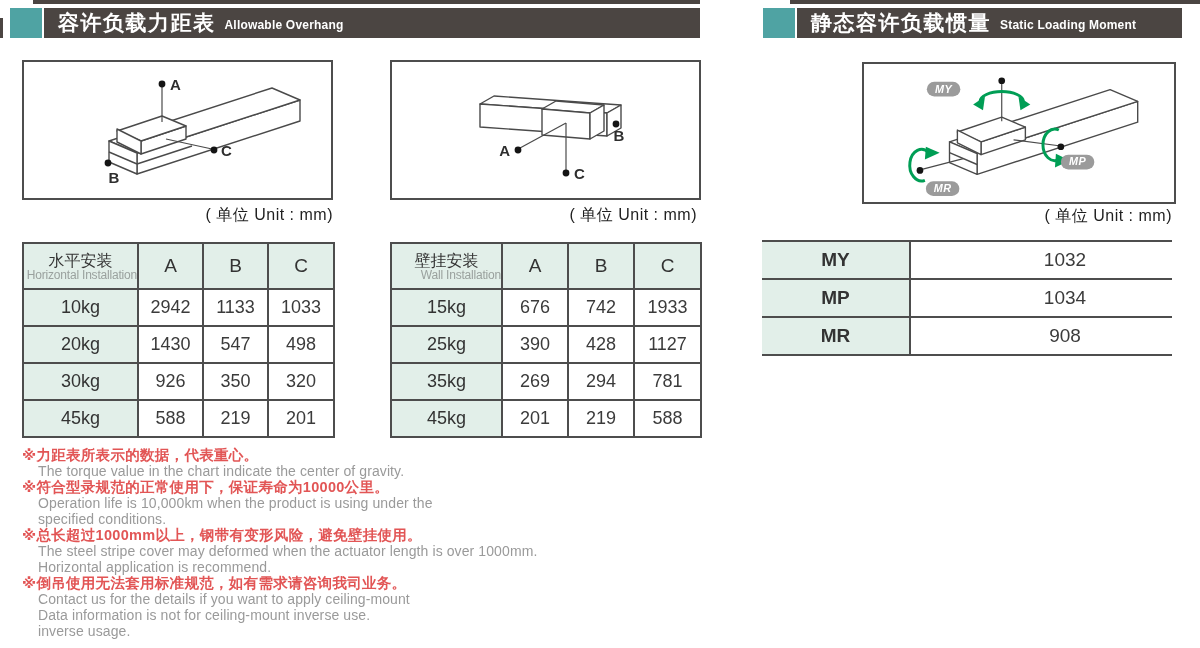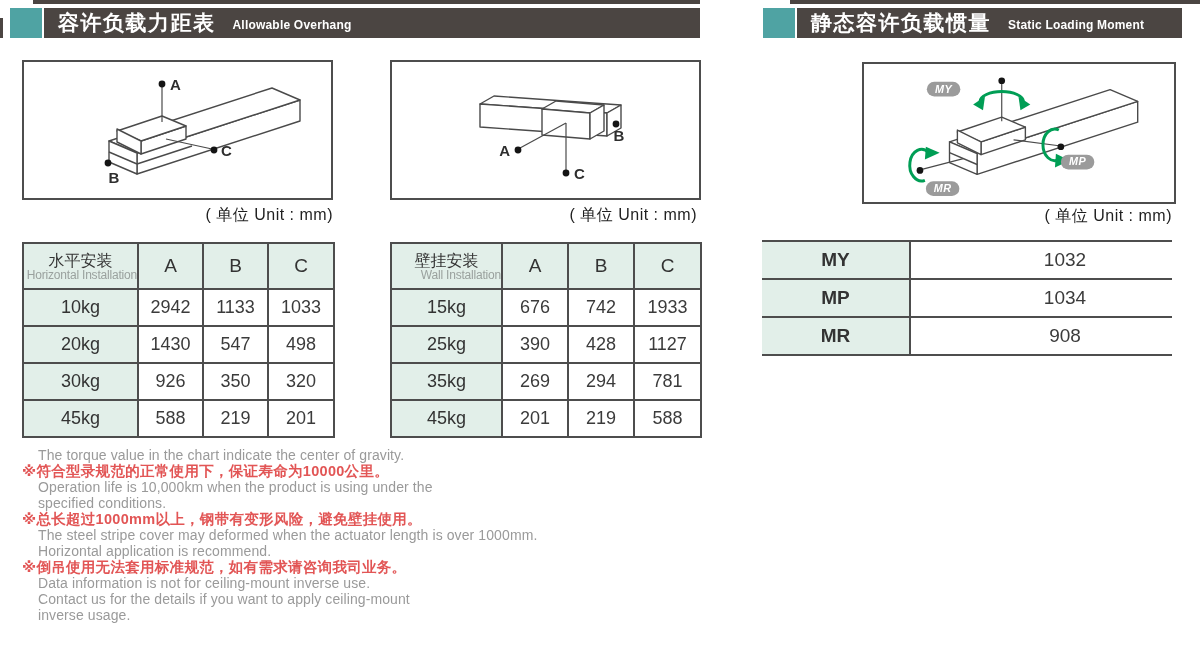--- a/index.html
+++ b/index.html
@@ -9,21 +9,21 @@
   }
 
   
   .top-strip{position:absolute;top:0;height:4px;background:#4b4542;}
   .edge-notch{position:absolute;left:0;top:18px;width:3px;height:20px;background:#4b4542;}
 
   
   .hdr-teal{position:absolute;top:8px;width:32px;height:30px;background:#4fa3a3;}
   .hdr-bar{
     position:absolute;top:8px;height:30px;background:#4b4542;color:#fff;
-    display:flex;align-items:center;padding-left:14px;box-sizing:border-box;gap:8px;
+    display:flex;align-items:center;padding-left:14px;box-sizing:border-box;
   }
   .hdr-zh{font-size:21px;font-weight:bold;letter-spacing:1.5px;}
   .hdr-en{font-size:12px;font-weight:bold;margin-left:9px;padding-top:3px;letter-spacing:.2px;}
 
   
   .dbox{position:absolute;border:2px solid #4d4d4d;background:#fff;}
   .dbox svg{display:block;}
 
   
   .unit{position:absolute;font-size:16px;color:#1f1f1f;text-align:right;letter-spacing:.5px;}
@@ -297,24 +297,25 @@
       <td class="m-value">1034</td>
     </tr>
     <tr>
       <td class="m-label">MR</td>
       <td class="m-value">908</td>
     </tr>
   </tbody>
 </table>
 
 <div class="footnotes">
+  <div class="fn-zh">※力距表所表示的数据，代表重心。</div>
   <div class="fn-en">The torque value in the chart indicate the center of gravity.</div>
   <div class="fn-zh">※符合型录规范的正常使用下，保证寿命为10000公里。</div>
   <div class="fn-en">Operation life is 10,000km when the product is using under the</div>
   <div class="fn-en">specified conditions.</div>
   <div class="fn-zh">※总长超过1000mm以上，钢带有变形风险，避免壁挂使用。</div>
   <div class="fn-en">The steel stripe cover may deformed when the actuator length is over 1000mm.</div>
   <div class="fn-en">Horizontal application is recommend.</div>
   <div class="fn-zh">※倒吊使用无法套用标准规范，如有需求请咨询我司业务。</div>
+  <div class="fn-en">Contact us for the details if you want to apply ceiling-mount</div>
   <div class="fn-en">Data information is not for ceiling-mount inverse use.</div>
-  <div class="fn-en">Contact us for the details if you want to apply ceiling-mount</div>
   <div class="fn-en">inverse usage.</div>
 </div>
 
 </body></html>

